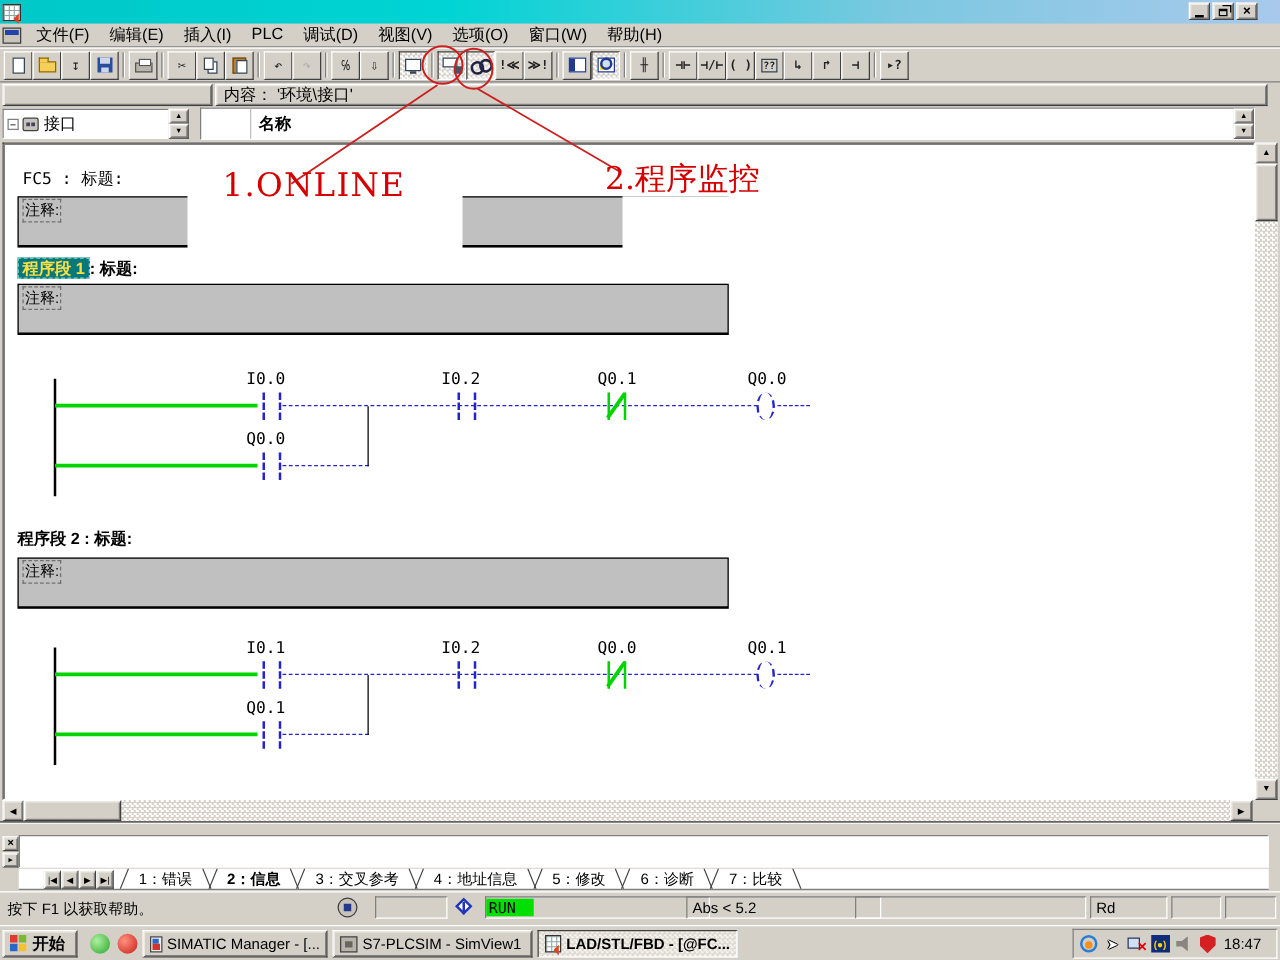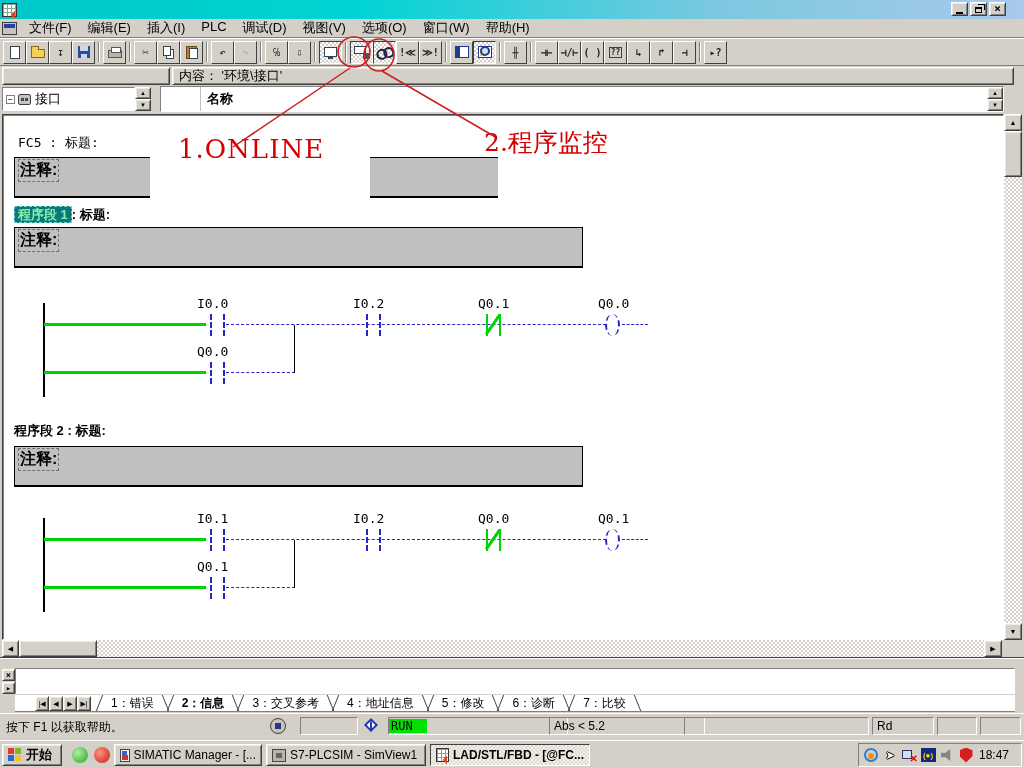--- a/index.html
+++ b/index.html
@@ -72,22 +72,22 @@
   #name-header { display:flex; align-items:center; padding-left:6px; font-weight:bold; font-size:13px; flex:1; }
   .expander { width:9px; height:9px; border:1px solid #808080; background:#fff; font:8px/7px "DejaVu Sans Mono",monospace; text-align:center; margin:0 3px; }
   .ic-interface { width:13px; height:11px; background:#c8c4bc; border:1px solid #404040; border-radius:2px; position:relative; margin-right:4px; }
   .ic-interface::before { content:""; position:absolute; left:2px; top:3px; width:3px; height:3px; background:#446; }
   .ic-interface::after { content:""; position:absolute; right:2px; top:3px; width:3px; height:3px; background:#446; }
 
   
   #editor { left:2px; top:114px; width:1002px; height:526px; background:#fff; border:1px solid; border-color:#404040 #fff #fff #404040; box-shadow:inset 1px 1px 0 #808080; }
   .mono { font-family:"DejaVu Sans Mono", monospace; }
   .comment-box { background:#c0c0c0; border:1px solid #000; border-bottom-width:2px; padding:1px 3px; }
-  .comment-label { display:inline-block; border:1px dashed #707070; padding:0 1px; font-size:16px;font-weight:bold; }
-  .net-label-sel { background:#087878; color:#86efac; border:1px dashed #7fd4d4; padding:0 3px; font-weight:bold; font-size:13px;text-align:center; }
+  .comment-label { display:inline-block; border:1px dashed #707070; padding:0 1px; font-size:12px; }
+  .net-label-sel { background:#087878; color:#fde047; border:1px dashed #7fd4d4; padding:0 3px; font-weight:bold; font-size:13px;text-align:center; }
   .net-bold { font-weight:bold; font-size:13px; }
   .callout { background:#fff; }
   .ann { position:absolute; color:#d40000; font-family:"DejaVu Serif", serif; z-index:60; white-space:nowrap; }
 
   
   .sc-btn { background:#d4d0c8; border:1px solid; border-color:#fff #404040 #404040 #fff; box-shadow:inset 1px 1px 0 #ece9e2, inset -1px -1px 0 #808080; display:flex; align-items:center; justify-content:center; font-size:7px; }
   .sc-thumb { background:#d4d0c8; border:1px solid; border-color:#fff #404040 #404040 #fff; box-shadow:inset 1px 1px 0 #ece9e2, inset -1px -1px 0 #808080; }
 
   
   #splitter { left:0; top:657px; width:1024px; height:10px; background:#d4d0c8; border-top:1px solid #404040; box-shadow:inset 0 1px 0 #fff; }

